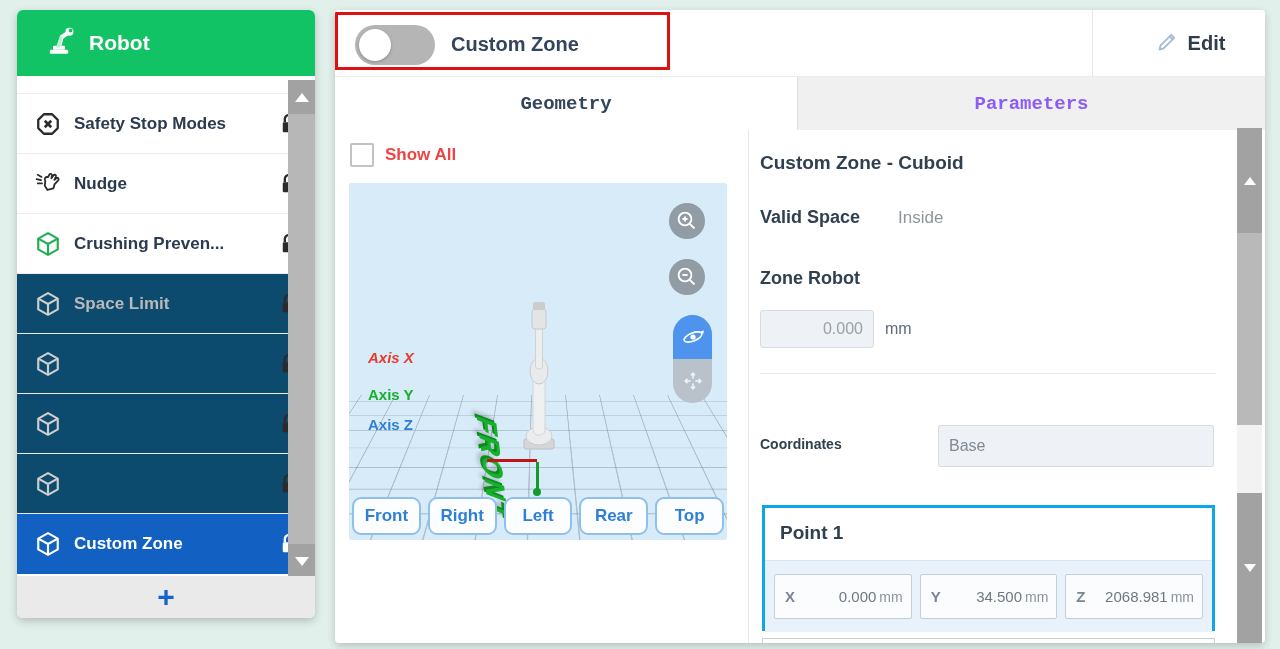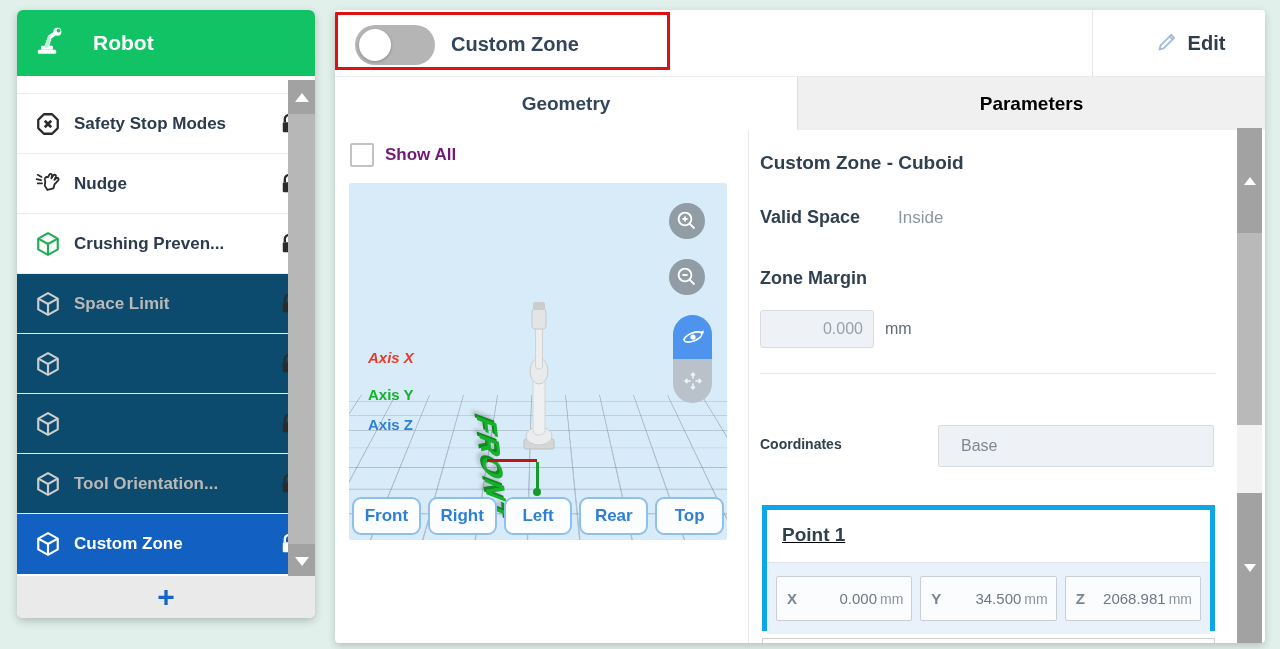--- a/index.html
+++ b/index.html
@@ -4,21 +4,21 @@
 <style>
   * { margin:0; padding:0; box-sizing:border-box; }
   html,body { width:1280px; height:649px; }
   body { font-family:"Liberation Sans", sans-serif; }
   .stage { position:relative; width:1280px; height:649px; background:#e2f0eb; overflow:hidden; }
 
   
   .sidebar { position:absolute; left:17px; top:10px; width:298px; height:608px;
              background:#fff; border-radius:6px; box-shadow:0 3px 9px rgba(0,0,0,.22); }
   .sb-header { position:absolute; top:0; left:0; right:0; height:66px; background:#12c366;
-               border-radius:6px 6px 0 0; display:flex; align-items:center; padding-left:16px; gap:28px; }
+               border-radius:6px 6px 0 0; display:flex; align-items:center; padding-left:28px; gap:12px; }
   .sb-title { color:#fff; font-size:21px; font-weight:bold; }
   .sb-list { position:absolute; top:66px; left:0; width:290px; }
   .sb-sliver { height:18px; background:#fff; border-bottom:1px solid #ededed; }
   .sb-item { height:60px; display:flex; align-items:center; gap:13px; padding:0 8px 0 18px;
              border-bottom:1px solid #ececec; background:#fff; cursor:pointer; }
   .sb-item .icn { width:26px; height:26px; flex:0 0 26px; }
   .sb-item .lbl { font-size:17px; font-weight:bold; color:#2b3a4d; white-space:nowrap; overflow:hidden; flex:1; }
   .sb-item .lock { width:20px; height:22px; flex:0 0 20px; margin-left:auto; }
   .sb-item.disabled { background:#0c4a6e; }
   .sb-item.disabled .lbl { color:#b9b9b9; }
@@ -44,31 +44,31 @@
             border-radius:20px; cursor:pointer; }
   .toggle .knob { position:absolute; left:4px; top:4px; width:32px; height:32px; background:#fff;
                   border-radius:50%; box-shadow:0 1px 3px rgba(0,0,0,.25); }
   .toggle-label { position:absolute; left:116px; top:23px; font-size:20px; font-weight:bold; color:#32455c; }
   .edit-btn { position:absolute; left:780px; right:0; top:0; height:67px; display:flex;
               align-items:center; justify-content:center; gap:9px; cursor:pointer; }
   .edit-btn .txt { font-size:20px; font-weight:bold; color:#2e3c4e; }
 
   .tabrow { position:absolute; top:67px; left:0; right:0; height:53px; }
   .tab { position:absolute; top:0; height:53px; display:flex; align-items:center; justify-content:center;
-         font-size:19px; cursor:pointer; }
+         font-size:19px; cursor:pointer;font-family:Liberation Mono, monospace; }
   .tab-geometry { left:0; width:462px; background:#fff; color:#32455c; font-weight:bold; }
-  .tab-params { left:462px; right:0; background:#f0f0f0; color:#000000; font-weight:bold; border-left:1px solid #dedede; }
+  .tab-params { left:462px; right:0; background:#f0f0f0; color:#8b5cf6; font-weight:bold; border-left:1px solid #dedede; }
 
   .content { position:absolute; top:120px; left:0; right:0; bottom:0; }
   .vdivider { position:absolute; left:413px; top:0; bottom:0; width:1px; background:#e8e8e8; }
 
   
   .showall { position:absolute; left:15px; top:13px; display:flex; align-items:center; cursor:pointer; }
   .checkbox { width:24px; height:24px; background:#fff; border:2px solid #c2c2c2; border-radius:2px; }
-  .showall .lbl { margin-left:11px; font-size:17px; font-weight:bold; color:#701a75; }
+  .showall .lbl { margin-left:11px; font-size:17px; font-weight:bold; color:#ef4444; }
 
   .viewport { position:absolute; left:14px; top:53px; width:378px; height:357px; background:#d8ebf9;
               border-radius:2px; overflow:hidden; }
   .floor { position:absolute; left:-90px; top:212px; width:560px; height:420px;
            transform:perspective(430px) rotateX(58deg); transform-origin:50% 0;
            background:
              repeating-linear-gradient(90deg, rgba(100,110,120,.35) 0 1px, transparent 1px 34px),
              repeating-linear-gradient(0deg, rgba(100,110,120,.35) 0 1px, transparent 1px 24px); }
   .axis-item { position:absolute; left:19px; font-size:15px; font-weight:bold; }
   .axis-x { top:166px; color:#e63c2a;font-style:italic; }
@@ -98,24 +98,24 @@
   .vs-label { position:absolute; left:425px; top:77px; font-size:18px; font-weight:bold; color:#30404f; }
   .vs-value { position:absolute; left:563px; top:78px; font-size:17px; color:#8d959d; }
   .zm-label { position:absolute; left:425px; top:138px; font-size:18px; font-weight:bold; color:#30404f; }
   .zm-input { position:absolute; left:425px; top:180px; width:114px; height:38px; background:#eef2f6;
               border:1px solid #d7dce1; border-radius:3px; line-height:36px; text-align:right;
               padding-right:10px; color:#98a0a8; font-size:16px; cursor:text; }
   .zm-unit { position:absolute; left:550px; top:190px; font-size:16px; color:#5f6b76; }
   .divider-h { position:absolute; left:425px; top:243px; width:456px; height:1px; background:#e9e9e9; }
   .coord-label { position:absolute; left:425px; top:306px; font-size:14px; font-weight:bold; color:#30404f; }
   .coord-field { position:absolute; left:603px; top:295px; width:276px; height:42px; background:#eef2f6;
-                 border:1px solid #d7dce1; border-radius:2px; line-height:40px; padding-left:22px;
+                 border:1px solid #d7dce1; border-radius:2px; line-height:40px; padding-left:10px;
                  color:#7f8893; font-size:16px; cursor:pointer; }
   .point1 { position:absolute; left:427px; top:375px; width:453px; height:126px; background:#fff;
-            border:5px solid #0ea5e9;text-decoration:underline; }
+            border:3px solid #0ea5e9; }
   .p1-title { padding:14px 0 0 15px; font-size:19px; font-weight:bold; color:#30404f; }
   .p1-row { position:absolute; left:0; right:0; top:52px; height:72px; background:#e9f1fa;
             border-top:1px solid #dce6f0; display:flex; gap:8px; padding:13px 9px; }
   .pfield { flex:1; background:#fbfcfe; border:1px solid #c8ced5; border-radius:2px; display:flex;
             align-items:center; padding:0 8px 0 10px; min-width:0; cursor:text; }
   .paxis { color:#7b8592; font-size:15px; font-weight:bold; }
   .pval { flex:1; text-align:right; color:#6e7884; font-size:15px; white-space:nowrap; }
   .punit { color:#8b939d; font-size:14px; margin-left:3px; }
   .point2-peek { position:absolute; left:427px; top:508px; width:453px; height:12px; background:#fff;
                  border:1px solid #cfcfcf; border-bottom:none; }
@@ -246,21 +246,20 @@
         </span>
       </div>
 
       <div class="sb-item disabled">
         <span class="icn">
           <svg width="26" height="26" viewBox="0 0 24 24" fill="none" stroke="#cdcdcd" stroke-width="2" stroke-linejoin="round">
             <polygon points="12,2 21,7 21,17 12,22 3,17 3,7"></polygon>
               <path d="M3 7 L12 12 L21 7 M12 12 V22"></path>
           </svg>
         </span>
-        <span class="lbl">Tool Orientation...</span>
         <span class="lock">
           <svg width="20" height="22" viewBox="0 0 24 26">
               <path d="M7 11 V7 a5 5 0 0 1 10 0 v4" fill="none" stroke="#2b2b2b" stroke-width="2.8"></path>
               <rect x="4.5" y="11" width="15" height="12" rx="1.5" fill="#2b2b2b"></rect>
             </svg>
         </span>
       </div>
 
       <div class="sb-item selected">
         <span class="icn">
@@ -388,21 +387,21 @@
           <div class="viewbtn">Right</div>
           <div class="viewbtn">Left</div>
           <div class="viewbtn">Rear</div>
           <div class="viewbtn">Top</div>
         </div>
       </div>
 
       <div class="form-title">Custom Zone - Cuboid</div>
       <div class="vs-label">Valid Space</div>
       <div class="vs-value">Inside</div>
-      <div class="zm-label">Zone Margin</div>
+      <div class="zm-label">Zone Robot</div>
       <div class="zm-input">0.000</div>
       <div class="zm-unit">mm</div>
       <div class="divider-h"></div>
       <div class="coord-label">Coordinates</div>
       <div class="coord-field">Base</div>
 
       <div class="point1">
         <div class="p1-title">Point 1</div>
         <div class="p1-row">
           <div class="pfield">

